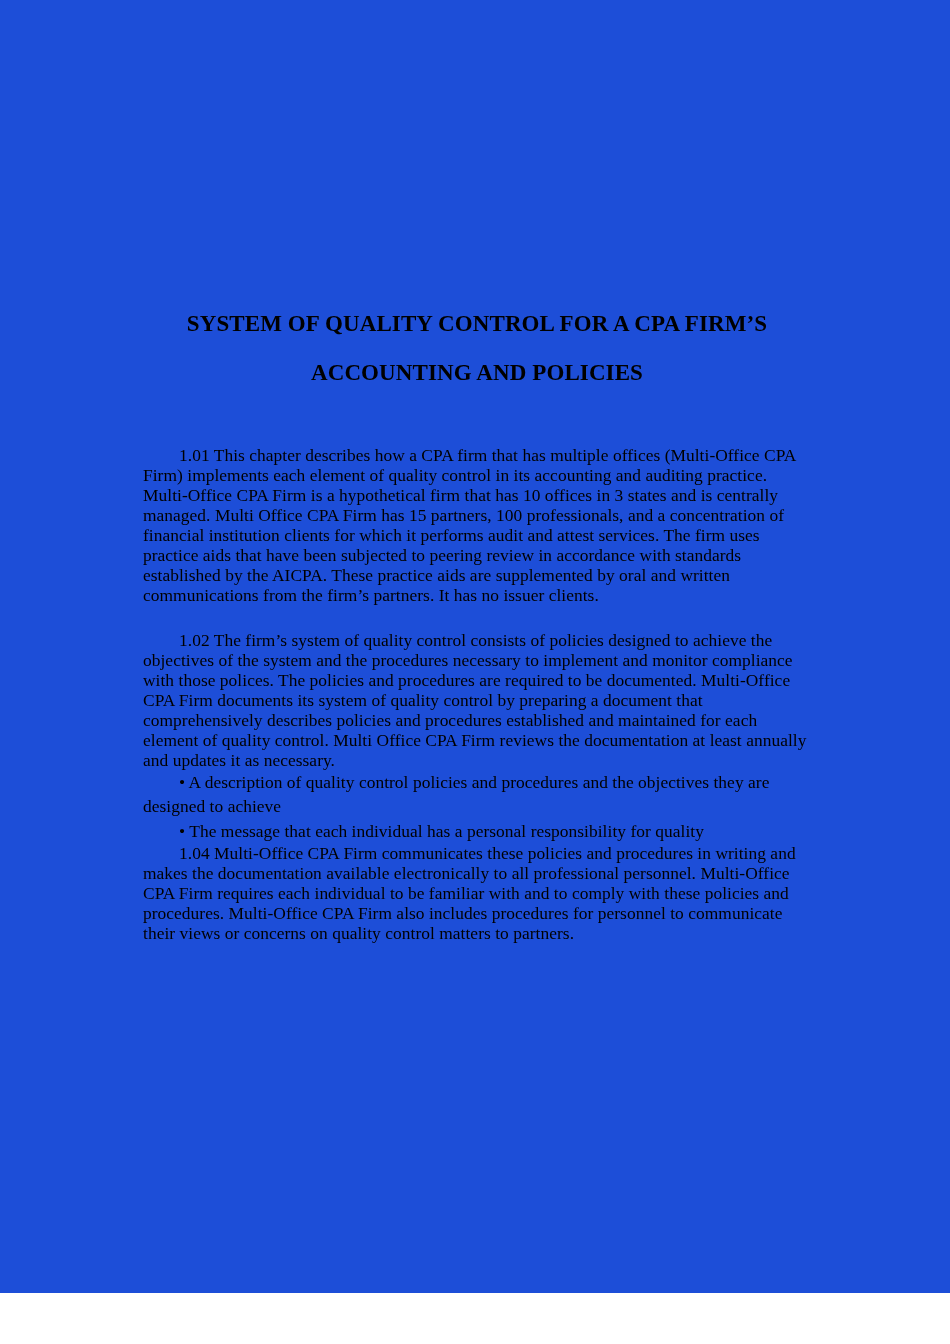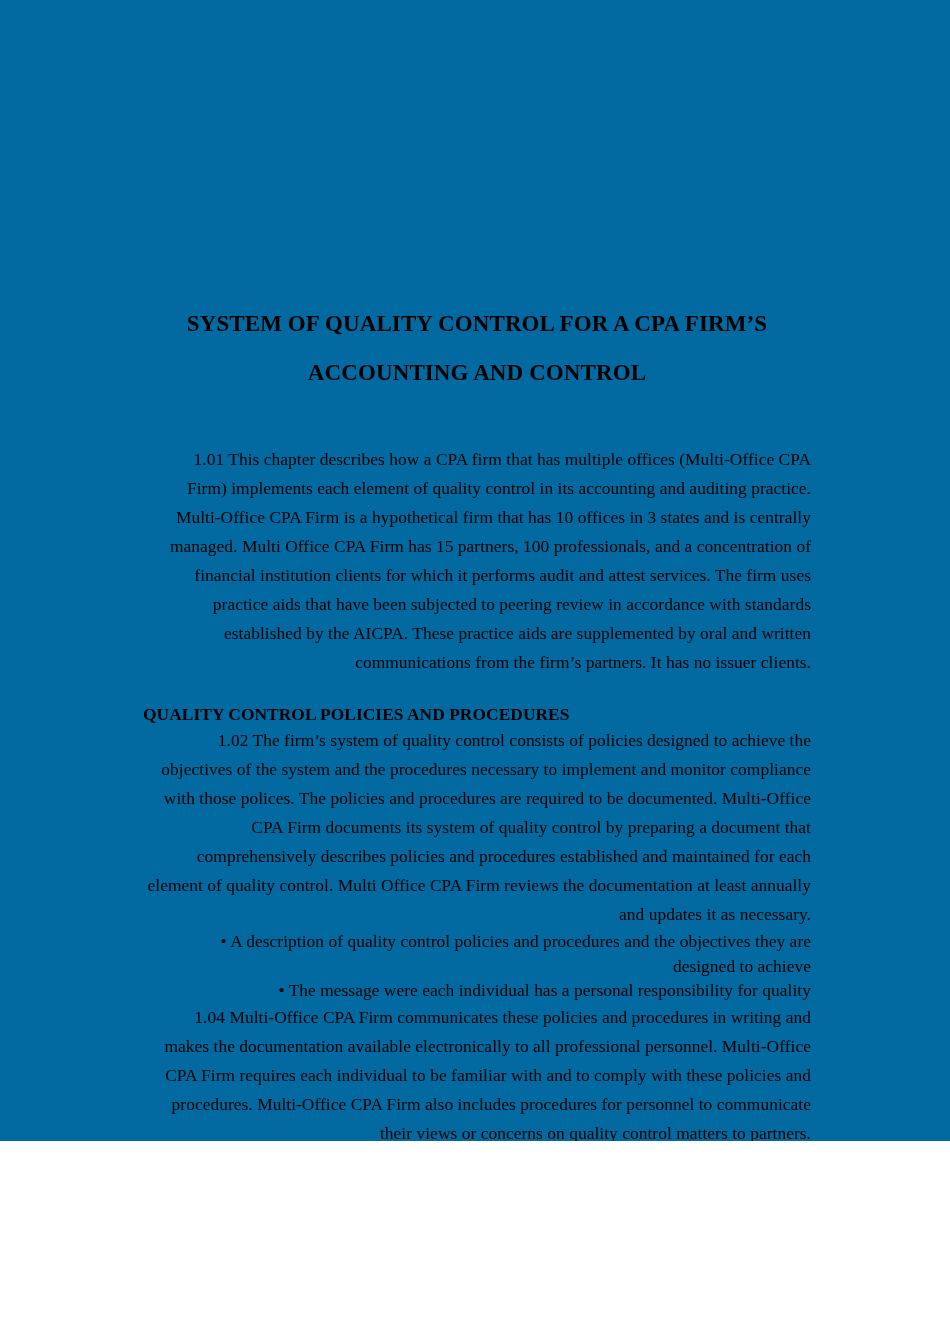--- a/index.html
+++ b/index.html
@@ -12,22 +12,22 @@
     width: 950px;
     height: 1344px;
     font-family: "Liberation Serif", "DejaVu Serif", serif;
     color: #000000;
     -webkit-font-smoothing: antialiased;
   }
 
   .page {
     position: relative;
     width: 950px;
-    height: 1141px;
-    background: #0369a1;
+    height: 1293px;
+    background: #1d4ed8;
     box-sizing: border-box;
     overflow: hidden;
   }
 
   
   .content {
     position: absolute;
     left: 143px;
     top: 0;
     width: 668px;
@@ -50,22 +50,22 @@
   }
 
   .spacer-title-body {
     height: 48px;
   }
 
   p.body-par {
     margin: 0;
     padding: 0;
     font-size: 17.4px;
-    line-height: 29px;
-    text-align: right;
+    line-height: 20px;
+    text-align: left;
     text-indent: 36px;
     letter-spacing: 0.05px;
   }
 
   h2.section-heading {
     margin: 0;
     padding: 0;
     font-size: 17.4px;
     line-height: 24.6px;
     font-weight: bold;
@@ -76,53 +76,52 @@
 
   .blank-line {
     height: 24.6px;
   }
 
   p.bullet-par {
     margin: 0;
     padding: 0;
     font-size: 17.4px;
     line-height: 24.6px;
-    text-align: right;
+    text-align: left;
     text-indent: 36px;
     letter-spacing: 0.05px;
   }
   p.bullet-par .bullet-mark {
     font-size: 17.4px;
   }
 </style>
 </head>
 <body>
 
 <div class="page">
   <div class="content">
 
     <div class="title-block">
       <h1 class="doc-title">
         <span class="title-line">SYSTEM OF QUALITY CONTROL FOR A CPA FIRM’S</span>
-        <span class="title-line">ACCOUNTING AND CONTROL</span>
+        <span class="title-line">ACCOUNTING AND POLICIES</span>
       </h1>
     </div>
 
     <div class="spacer-title-body"></div>
 
     <p class="body-par">1.01 This chapter describes how a CPA firm that has multiple offices (Multi-Office CPA Firm) implements each element of quality control in its accounting and auditing practice. Multi-Office CPA Firm is a hypothetical firm that has 10 offices in 3 states and is centrally managed. Multi Office CPA Firm has 15 partners, 100 professionals, and a concentration of financial institution clients for which it performs audit and attest services. The firm uses practice aids that have been subjected to peering review in accordance with standards established by the AICPA. These practice aids are supplemented by oral and written communications from the firm’s partners. It has no issuer clients.</p>
 
     <div class="blank-line"></div>
 
-    <h2 class="section-heading">QUALITY CONTROL POLICIES AND PROCEDURES</h2>
 
     <p class="body-par">1.02 The firm’s system of quality control consists of policies designed to achieve the objectives of the system and the procedures necessary to implement and monitor compliance with those polices. The policies and procedures are required to be documented. Multi-Office CPA Firm documents its system of quality control by preparing a document that comprehensively describes policies and procedures established and maintained for each element of quality control. Multi Office CPA Firm reviews the documentation at least annually and updates it as necessary.</p>
 
 
     <p class="bullet-par"><span class="bullet-mark">•</span> <span>A description of quality control policies and procedures and the objectives they are designed to achieve</span></p>
 
-    <p class="bullet-par"><span class="bullet-mark">•</span> <span>The message were each individual has a personal responsibility for quality</span></p>
+    <p class="bullet-par"><span class="bullet-mark">•</span> <span>The message that each individual has a personal responsibility for quality</span></p>
 
     <p class="body-par">1.04 Multi-Office CPA Firm communicates these policies and procedures in writing and makes the documentation available electronically to all professional personnel. Multi-Office CPA Firm requires each individual to be familiar with and to comply with these policies and procedures. Multi-Office CPA Firm also includes procedures for personnel to communicate their views or concerns on quality control matters to partners.</p>
 
 
   </div>
 </div>
 
 </body></html>

